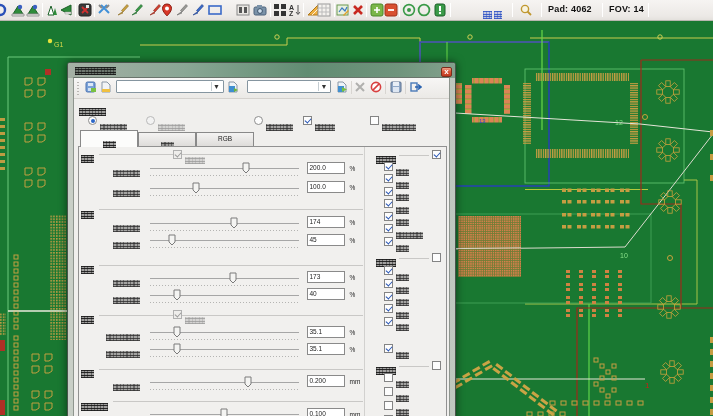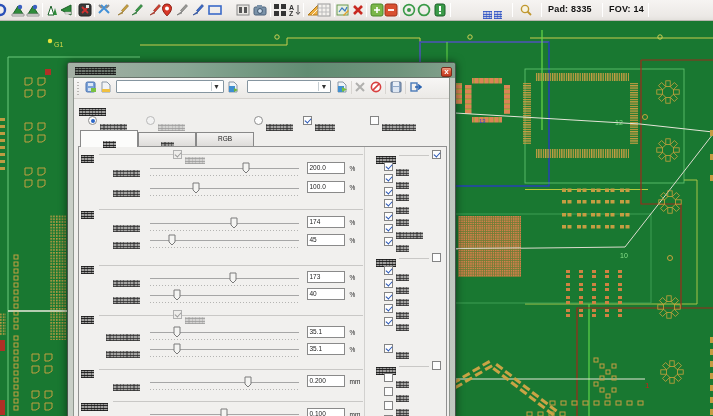--- a/index.html
+++ b/index.html
@@ -437,21 +437,21 @@
         <circle cx="7" cy="10" r="1.2" fill="#fff"></circle>
       </svg>
 <div class="sep" style="left:450px"></div>
 <div style="position:absolute;left:483px;top:5px"><span class="zb"></span><span class="zb" style="margin-left:2px"></span></div>
 <div class="sep" style="left:512px"></div>
 <svg class="ic" style="left:519px" width="14" height="14">
         <circle cx="6" cy="6" r="3.6" fill="#f8f4e0" stroke="#c09830" stroke-width="1.4"></circle>
         <line x1="8.5" y1="8.5" x2="12" y2="12" stroke="#c09830" stroke-width="1.8"></line>
       </svg>
 <div class="sep" style="left:541px"></div>
-<div class="st" style="left:548px">Pad: 8335</div>
+<div class="st" style="left:548px">Pad: 4062</div>
 <div class="sep" style="left:602px"></div>
 <div class="st" style="left:609px">FOV: 14</div>
 <div class="sep" style="left:648px"></div>
     </div>
 
 <div id="dlg">
 <div id="dtbar"></div>
 <div id="dtitle">
         <span class="z z6 b" style="height:8px"></span>
       </div>

